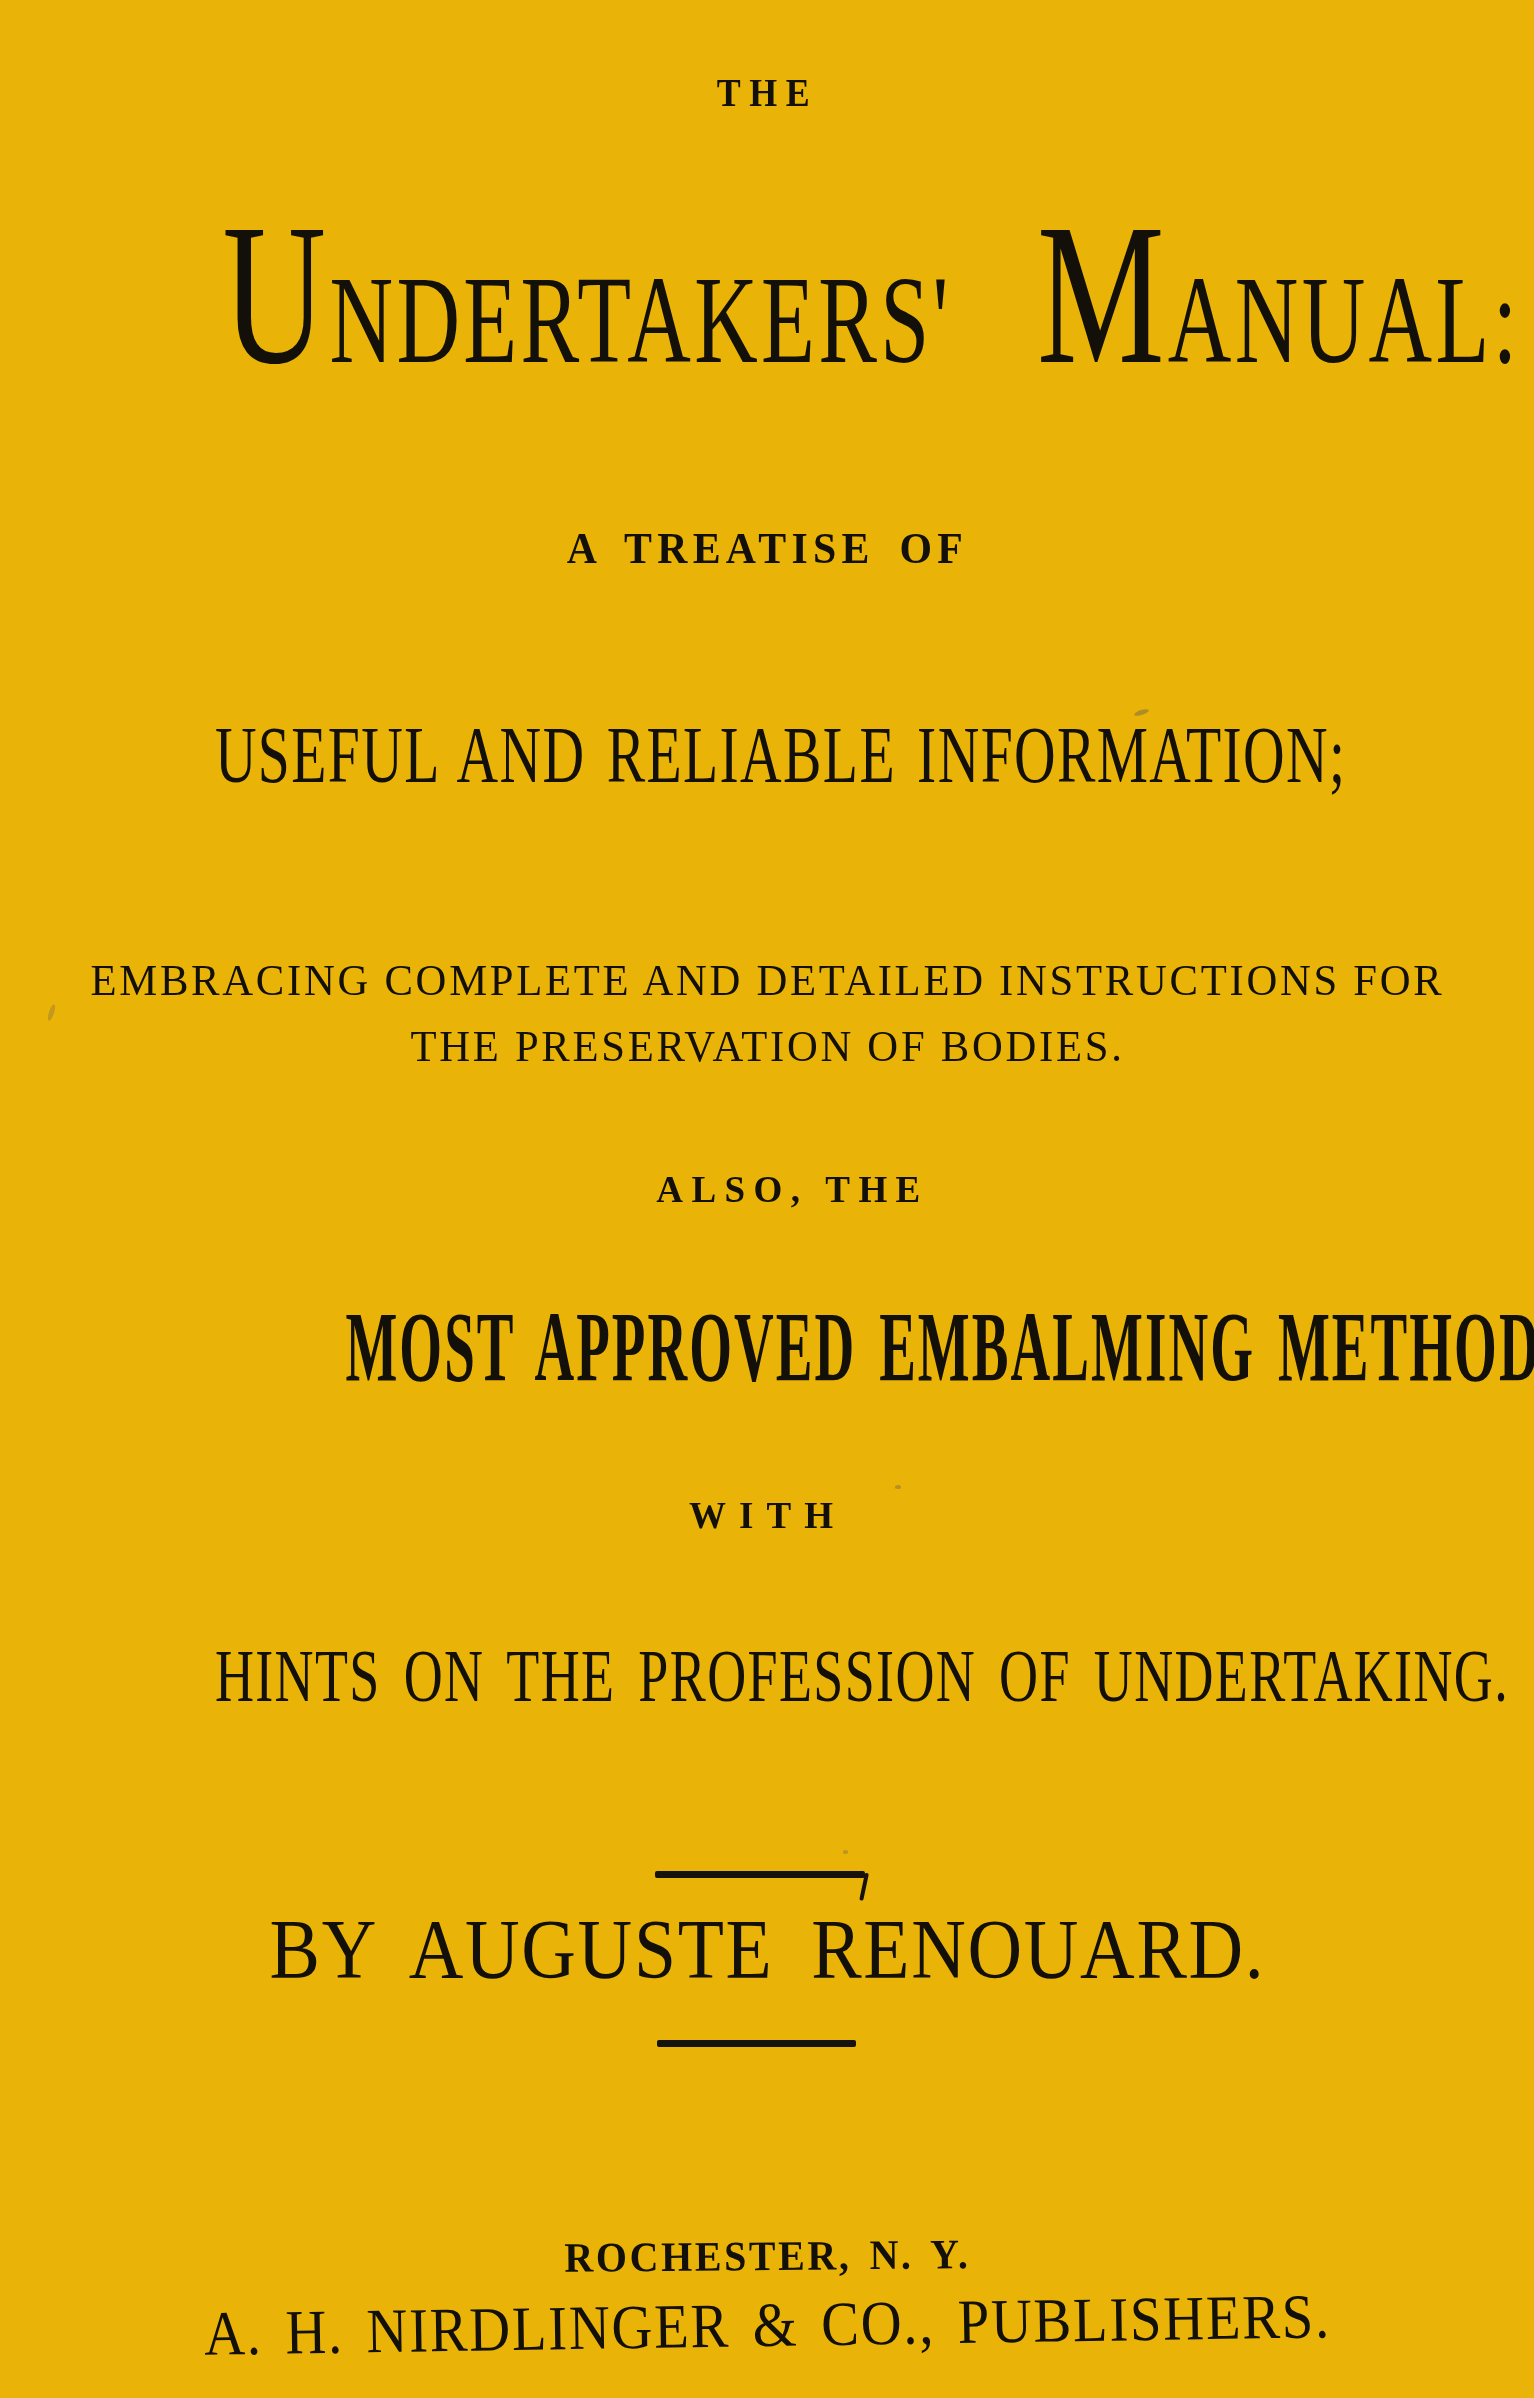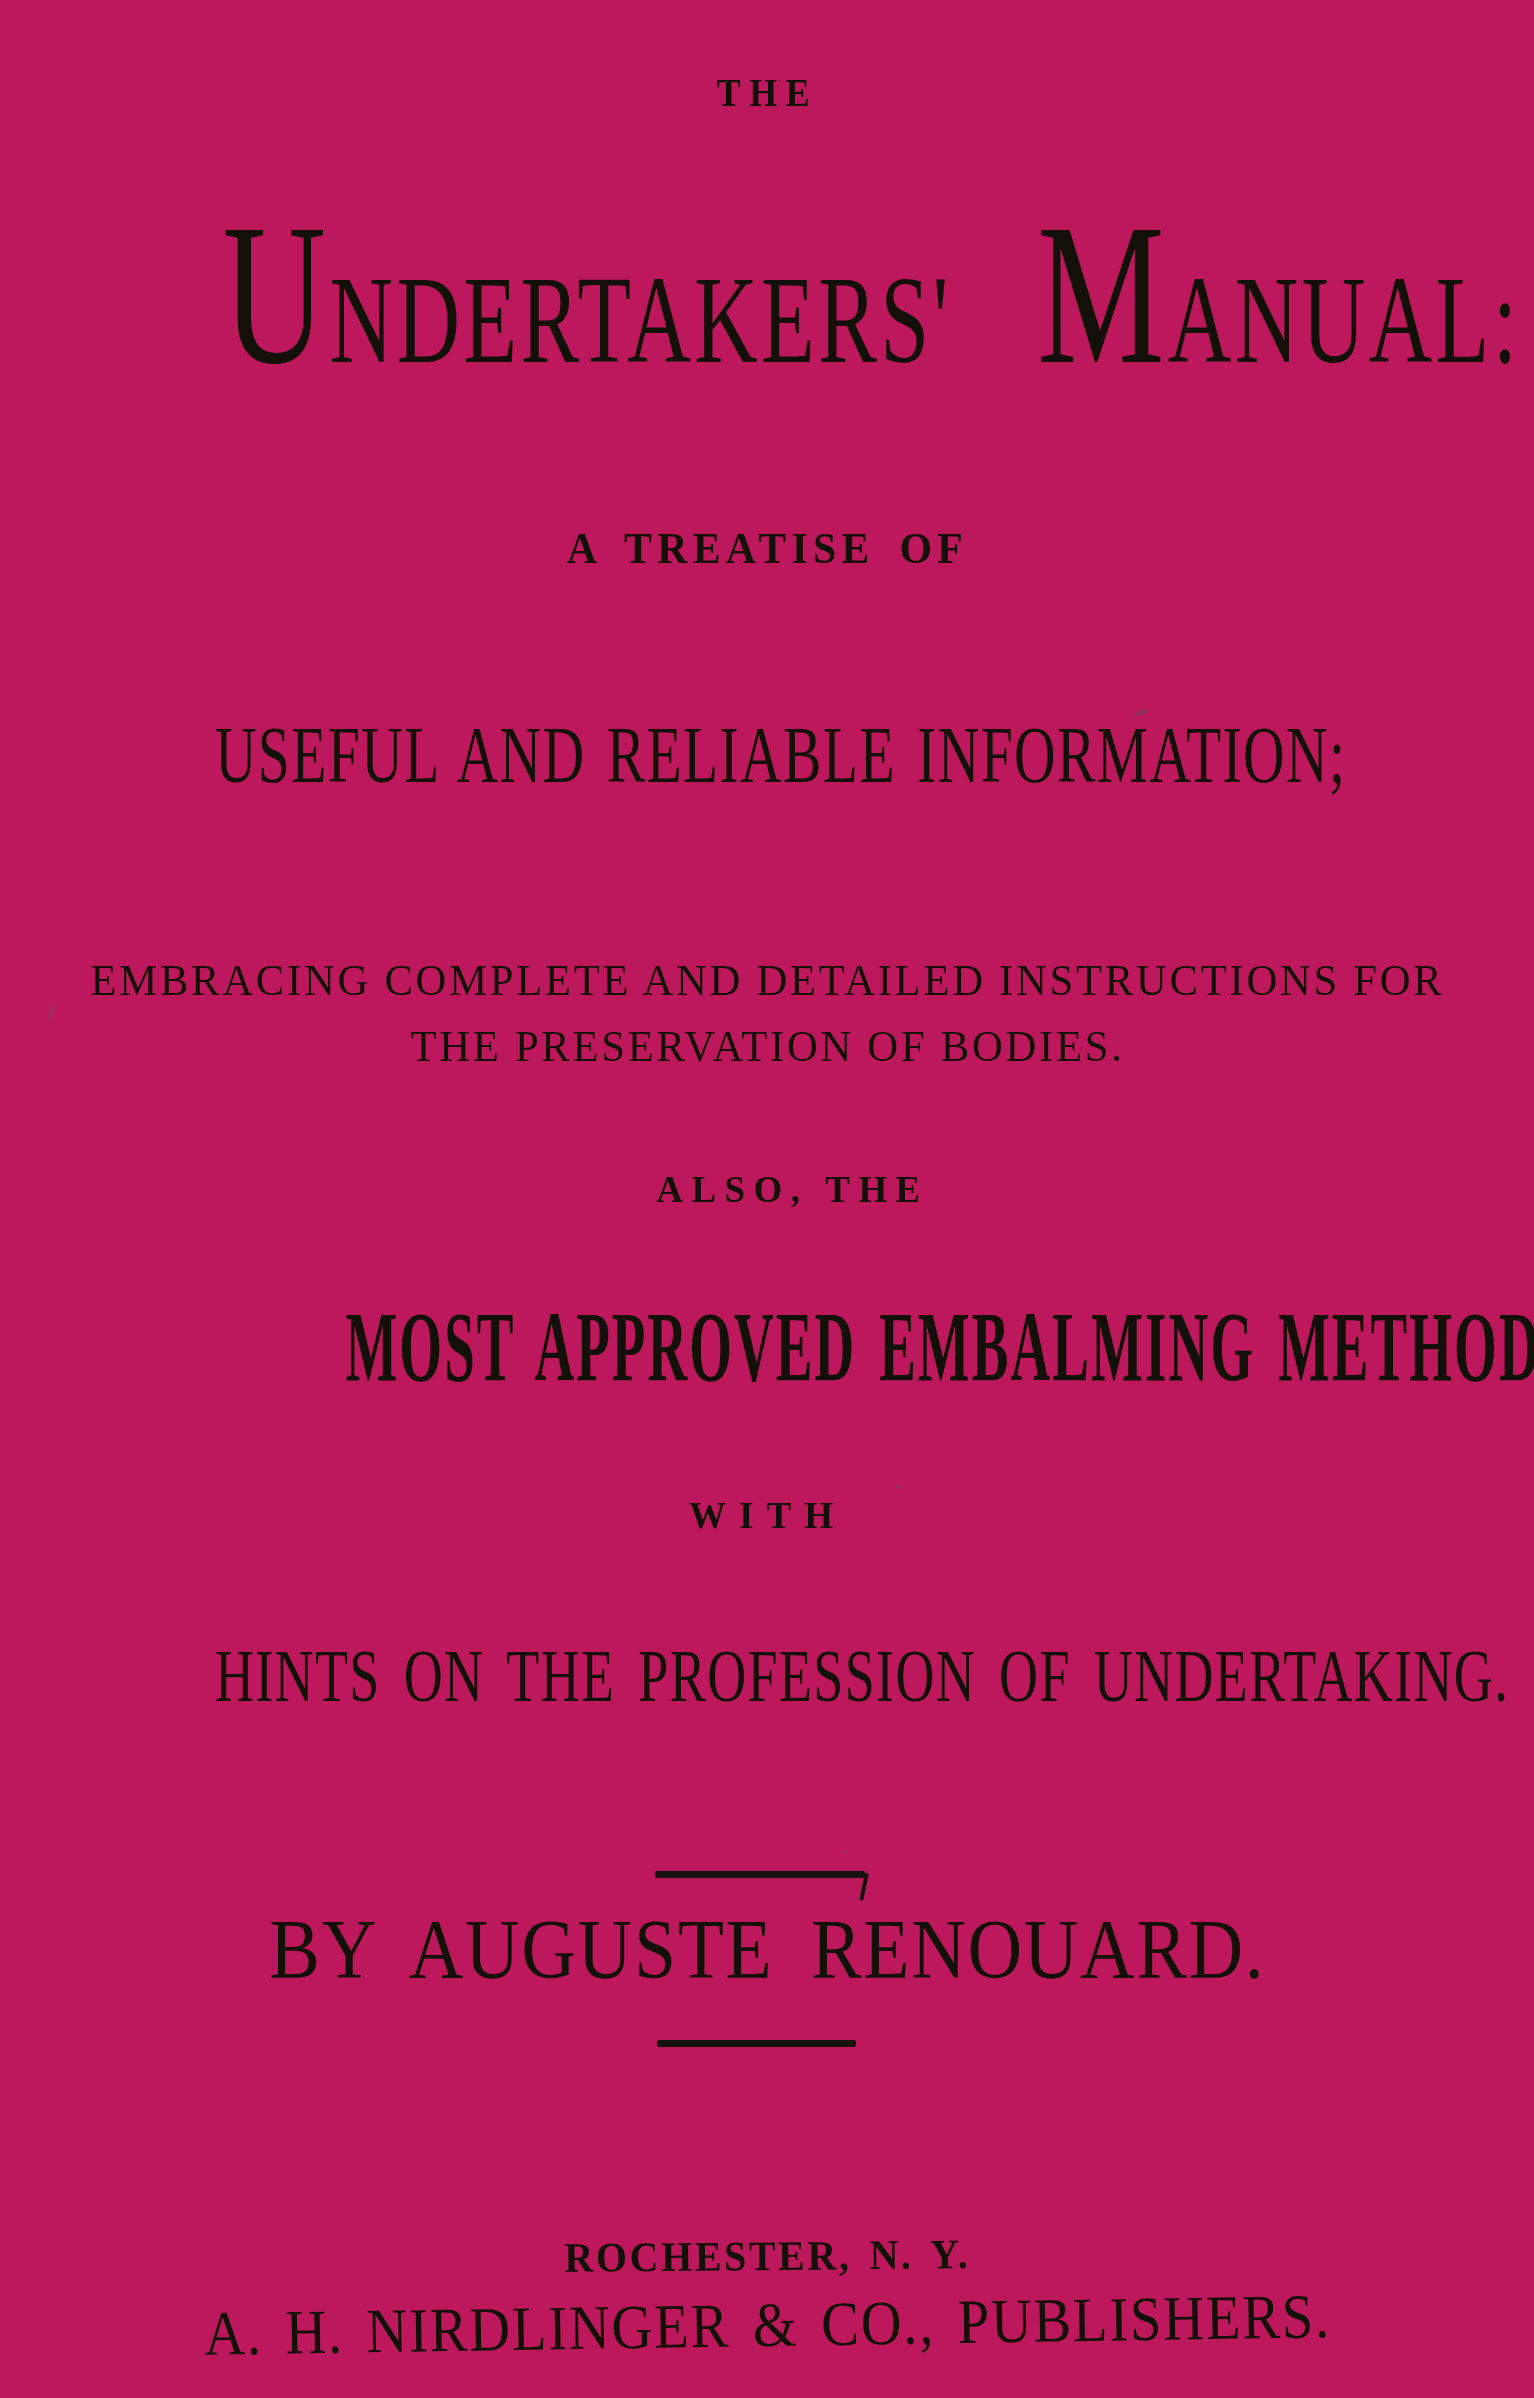--- a/index.html
+++ b/index.html
@@ -1,20 +1,20 @@
 <!DOCTYPE html>
 <html style="font-size:15px"><head>
 <meta charset="utf-8">
 <style>
   html, body { margin:0; padding:0; background:#e9e9e9; }
   .page {
     position:relative;
     width:1535px; height:2399px;
     margin:0 auto;
-    background:#be185d;
+    background:#eab308;
     color:#121008;
     font-family:"Liberation Serif","DejaVu Serif",serif;
     overflow:hidden;
   }
   .line {
     position:absolute; left:0; width:100%;
     text-align:center; white-space:nowrap; line-height:1;
     margin:0; font-weight:400;
   }
   

